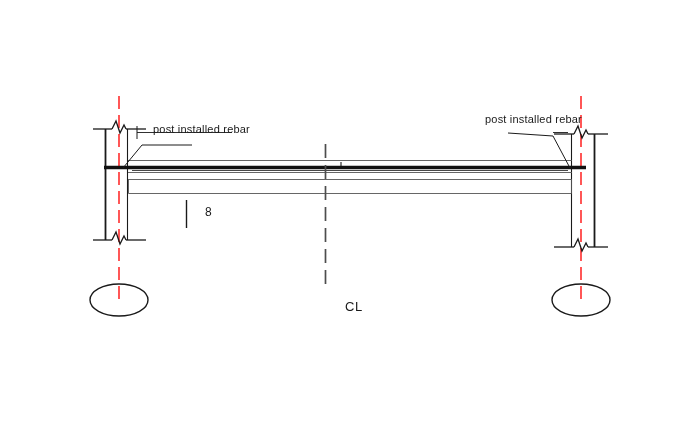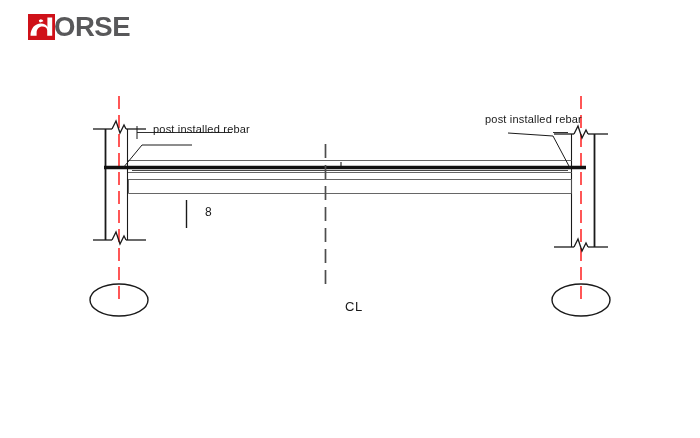--- a/index.html
+++ b/index.html
@@ -19,29 +19,20 @@
        color:#1a1a1a;white-space:nowrap;padding-left:14px;}
   .lbl-rebar{font-size:11px;letter-spacing:0.2px;}
   .lbl-cl{font-size:13px;letter-spacing:0.5px;}
   .lbl-dim{font-size:12px;}
 </style>
 </head>
 <body>
 
 <div id="stage">
 
-  <div id="logo">
-    <div class="mark">
-      <svg width="27" height="26" viewBox="0 0 27 26" xmlns="http://www.w3.org/2000/svg">
-        <path d="M2.5 21.8 C2.5 14.5 7.0 9.6 12.8 9.6 C16.2 9.6 18.6 11.1 19.4 13.0 L19.4 3.4 L24.2 3.4 L24.2 21.8 L19.2 21.8 L19.2 16.6 C19.2 14.2 17.1 12.6 14.4 12.6 C11.0 12.6 8.6 15.3 8.6 18.9 L8.6 21.8 Z" fill="#ffffff"></path>
-        <path d="M12.6 5.2 C13.9 5.2 15.0 6.0 15.4 7.2 L12.0 8.6 C11.2 8.0 10.8 7.1 10.9 6.3 Z" fill="#ffffff"></path>
-      </svg>
-    </div>
-    <div class="word">ORSE</div>
-  </div>
 
   <svg id="dwg" width="700" height="438" viewBox="0 0 700 438" xmlns="http://www.w3.org/2000/svg">
 
     <g>
       <line x1="119" y1="96" x2="119" y2="300" stroke="#ff2d2d" stroke-width="1.6" stroke-dasharray="13 6"></line>
       <line x1="581" y1="96" x2="581" y2="300" stroke="#ff2d2d" stroke-width="1.6" stroke-dasharray="13 6"></line>
     </g>
 
     <g>
 

